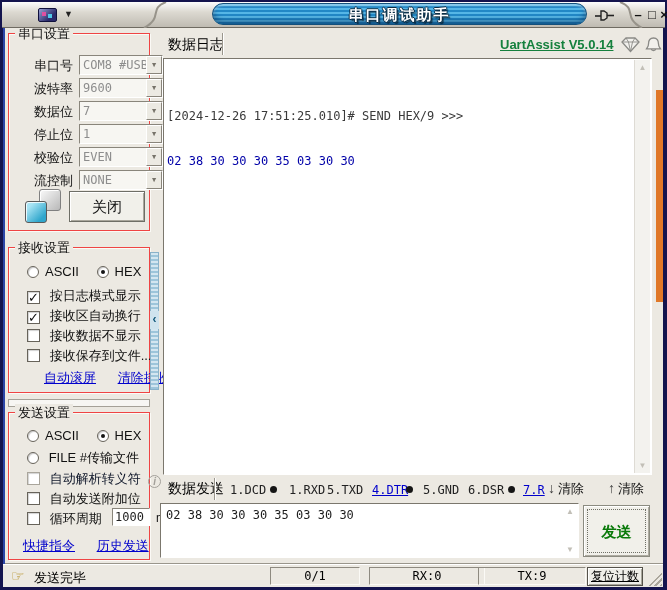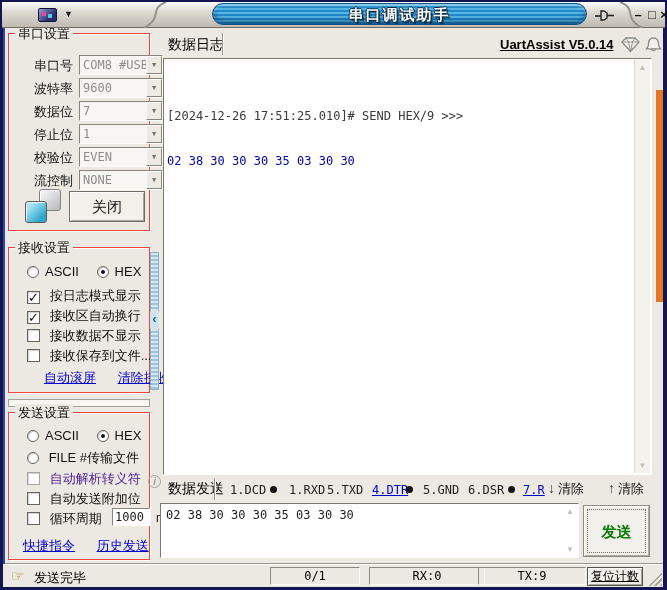--- a/index.html
+++ b/index.html
@@ -112,21 +112,21 @@
   }
   .cbx {
     display:inline-block; width:13px; height:13px; background:#fff;
     border:1px solid #67635a; vertical-align:-2px;
     box-shadow:inset 1px 1px 1px rgba(0,0,0,.18);
     font-size:13px; font-weight:bold; line-height:11px; text-align:center; color:#0c0c0c;
   }
   .cbx.dis { border-color:#a9a59b; }
   .optrow { position:absolute; white-space:nowrap; font-size:13px; }
   .optrow .lbl { margin-left:6px; }
-  .optrow .lbl.dis { color:#4c1d95; }
+  .optrow .lbl.dis { color:#0f172a; }
   .link { color:#0000cc; text-decoration:underline; font-size:13px; cursor:pointer; white-space:nowrap; }
   .info-badge {
     display:inline-block; width:13px; height:13px; border:1px solid #a3a09a; border-radius:50%;
     color:#a3a09a; font-size:10px; font-style:italic; font-weight:bold;
     text-align:center; line-height:12px; vertical-align:-2px; margin-left:4px;
   }
   .cycle-input {
     position:absolute; left:85px; top:-2px; width:38px; height:18px;
     border:1px solid; border-color:#89857b #fff #fff #89857b; background:#fff;
     font:12px "DejaVu Sans Mono",monospace; padding:0 2px; color:#222;
@@ -140,21 +140,21 @@
   }
   .collapse-arrow {
     position:absolute; left:-1px; top:58px; width:9px; height:18px; background:#cfe3ee;
     color:#14587a; font-size:12px; font-weight:bold; text-align:center; line-height:16px;
   }
   
   .tab-label { position:absolute; font-size:14px; color:#000; white-space:nowrap; }
   .vdivider { position:absolute; width:2px; background:#9a968c; border-right:1px solid #fff; }
   .version-link {
     position:absolute; left:497px; top:9px; font-size:13px; font-weight:bold;
-    color:#000000; text-decoration:underline; cursor:pointer;
+    color:#15803d; text-decoration:underline; cursor:pointer;
   }
   .hdr-ico { position:absolute; top:8px; width:19px; height:17px; }
   .ico-diamond { left:618px; } .ico-bell { left:641px; }
   .logbox {
     position:absolute; left:160px; top:30px; width:489px; height:417px;
     background:#fff; border:1px solid; border-color:#7b776d #fff #fff #7b776d;
   }
   .log-content {
     position:absolute; left:3px; top:20px; right:20px; bottom:4px; overflow:hidden;
     font:12px "DejaVu Sans Mono",monospace; line-height:15px; white-space:pre;

